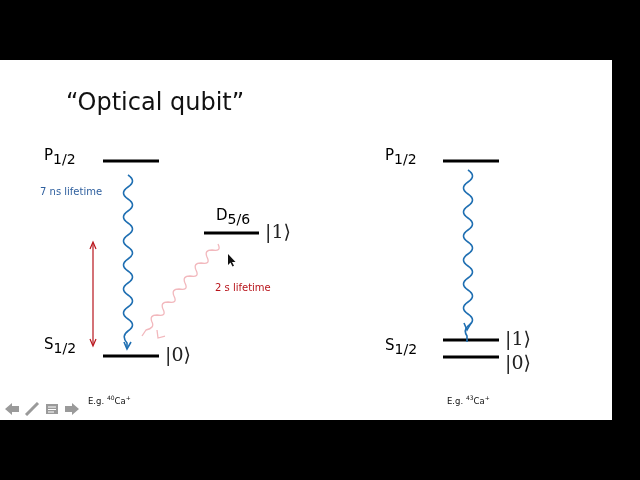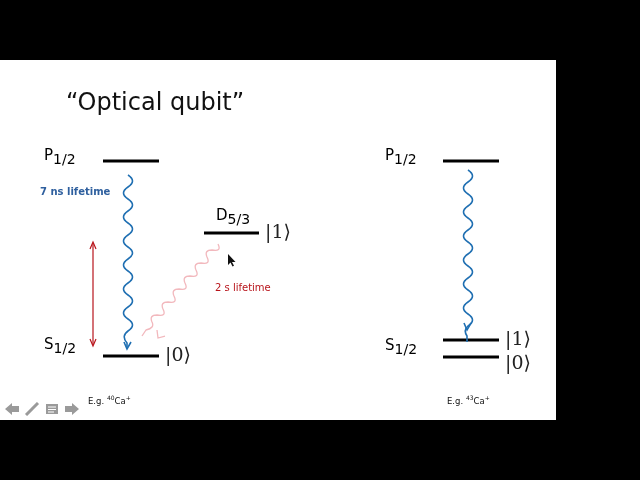--- a/index.html
+++ b/index.html
@@ -1,17 +1,17 @@
 <!DOCTYPE html>
 <html><head>
 <meta charset="utf-8">
 <style>
   html, body { margin:0; padding:0; }
   body { width:640px; height:480px; background:#000; position:relative; overflow:hidden; font-family:"Liberation Sans", sans-serif; }
-  .slide { position:absolute; left:0; top:60px; width:556px; height:360px; background:#fff; overflow:hidden; }
+  .slide { position:absolute; left:0; top:60px; width:612px; height:360px; background:#fff; overflow:hidden; }
   .abs { position:absolute; white-space:nowrap; }
   .title { left:66px; top:28px; font-size:24px; color:#111; font-family:"DejaVu Sans", sans-serif; font-weight:normal; letter-spacing:0; }
   .lvl { font-size:15px; color:#000; font-family:"DejaVu Sans", sans-serif; }
   .lvl sub { font-size:14px; vertical-align:-4px; }
   .ket { font-family:"DejaVu Serif", serif; font-size:19px; color:#222; }
   .blue-t { color:#2e5f9e; font-size:10px; font-family:"DejaVu Sans", sans-serif; }
   .red-t { color:#b8141b; font-size:10px; font-family:"DejaVu Sans", sans-serif; line-height:13px; }
   .eg { font-size:8.5px; color:#111; font-family:"DejaVu Sans", sans-serif; }
   .eg sup { font-size:6px; vertical-align:4px; }
   svg.diagram { position:absolute; left:0; top:0; }
@@ -43,22 +43,22 @@
     <line x1="443" y1="101" x2="499" y2="101" stroke="#000" stroke-width="3"></line>
     <line x1="443" y1="280" x2="499" y2="280" stroke="#000" stroke-width="3"></line>
     <line x1="443" y1="297" x2="499" y2="297" stroke="#000" stroke-width="3"></line>
     <path d="M468,110 q9,6 0,12 q-9,6 0,12 q9,6 0,12 q-9,6 0,12 q9,6 0,12 q-9,6 0,12 q9,6 0,12 q-9,6 0,12 q9,6 0,12 q-9,6 0,12 q9,6 0,12 q-9,6 0,12 q9,6 0,12 q-5,4 -1,10 l0,6" fill="none" stroke="#1f6fb2" stroke-width="1.6"></path>
     <polyline points="464,263 467,270 471,263" fill="none" stroke="#1f6fb2" stroke-width="1.6"></polyline>
 
     <path d="M228,194 l0,11 l2.5,-2.5 l2,4 l1.5,-0.8 l-2,-3.8 l3.5,0 z" fill="#111"></path>
   </svg>
 
   <div class="abs lvl" style="left:44px;top:86px;"><span>P</span><sub>1/2</sub></div>
-  <div class="abs blue-t" style="left:40px;top:126px;font-weight:bold;">7 ns lifetime</div>
-  <div class="abs lvl" style="left:216px;top:146px;"><span>D</span><sub>5/3</sub></div>
+  <div class="abs blue-t" style="left:40px;top:126px;">7 ns lifetime</div>
+  <div class="abs lvl" style="left:216px;top:146px;"><span>D</span><sub>5/6</sub></div>
   <div class="abs ket" style="left:265px;top:160px;">|1⟩</div>
   <div class="abs red-t" style="left:215px;top:221px;">2 s lifetime</div>
   <div class="abs lvl" style="left:44px;top:275px;"><span>S</span><sub>1/2</sub></div>
   <div class="abs ket" style="left:165px;top:283px;">|0⟩</div>
   <div class="abs eg" style="left:88px;top:334px;"><span>E.g. </span><sup>40</sup><span>Ca</span><sup>+</sup></div>
 
   <div class="abs lvl" style="left:385px;top:86px;"><span>P</span><sub>1/2</sub></div>
   <div class="abs lvl" style="left:385px;top:276px;"><span>S</span><sub>1/2</sub></div>
   <div class="abs ket" style="left:505px;top:267px;">|1⟩</div>
   <div class="abs ket" style="left:505px;top:291px;">|0⟩</div>

